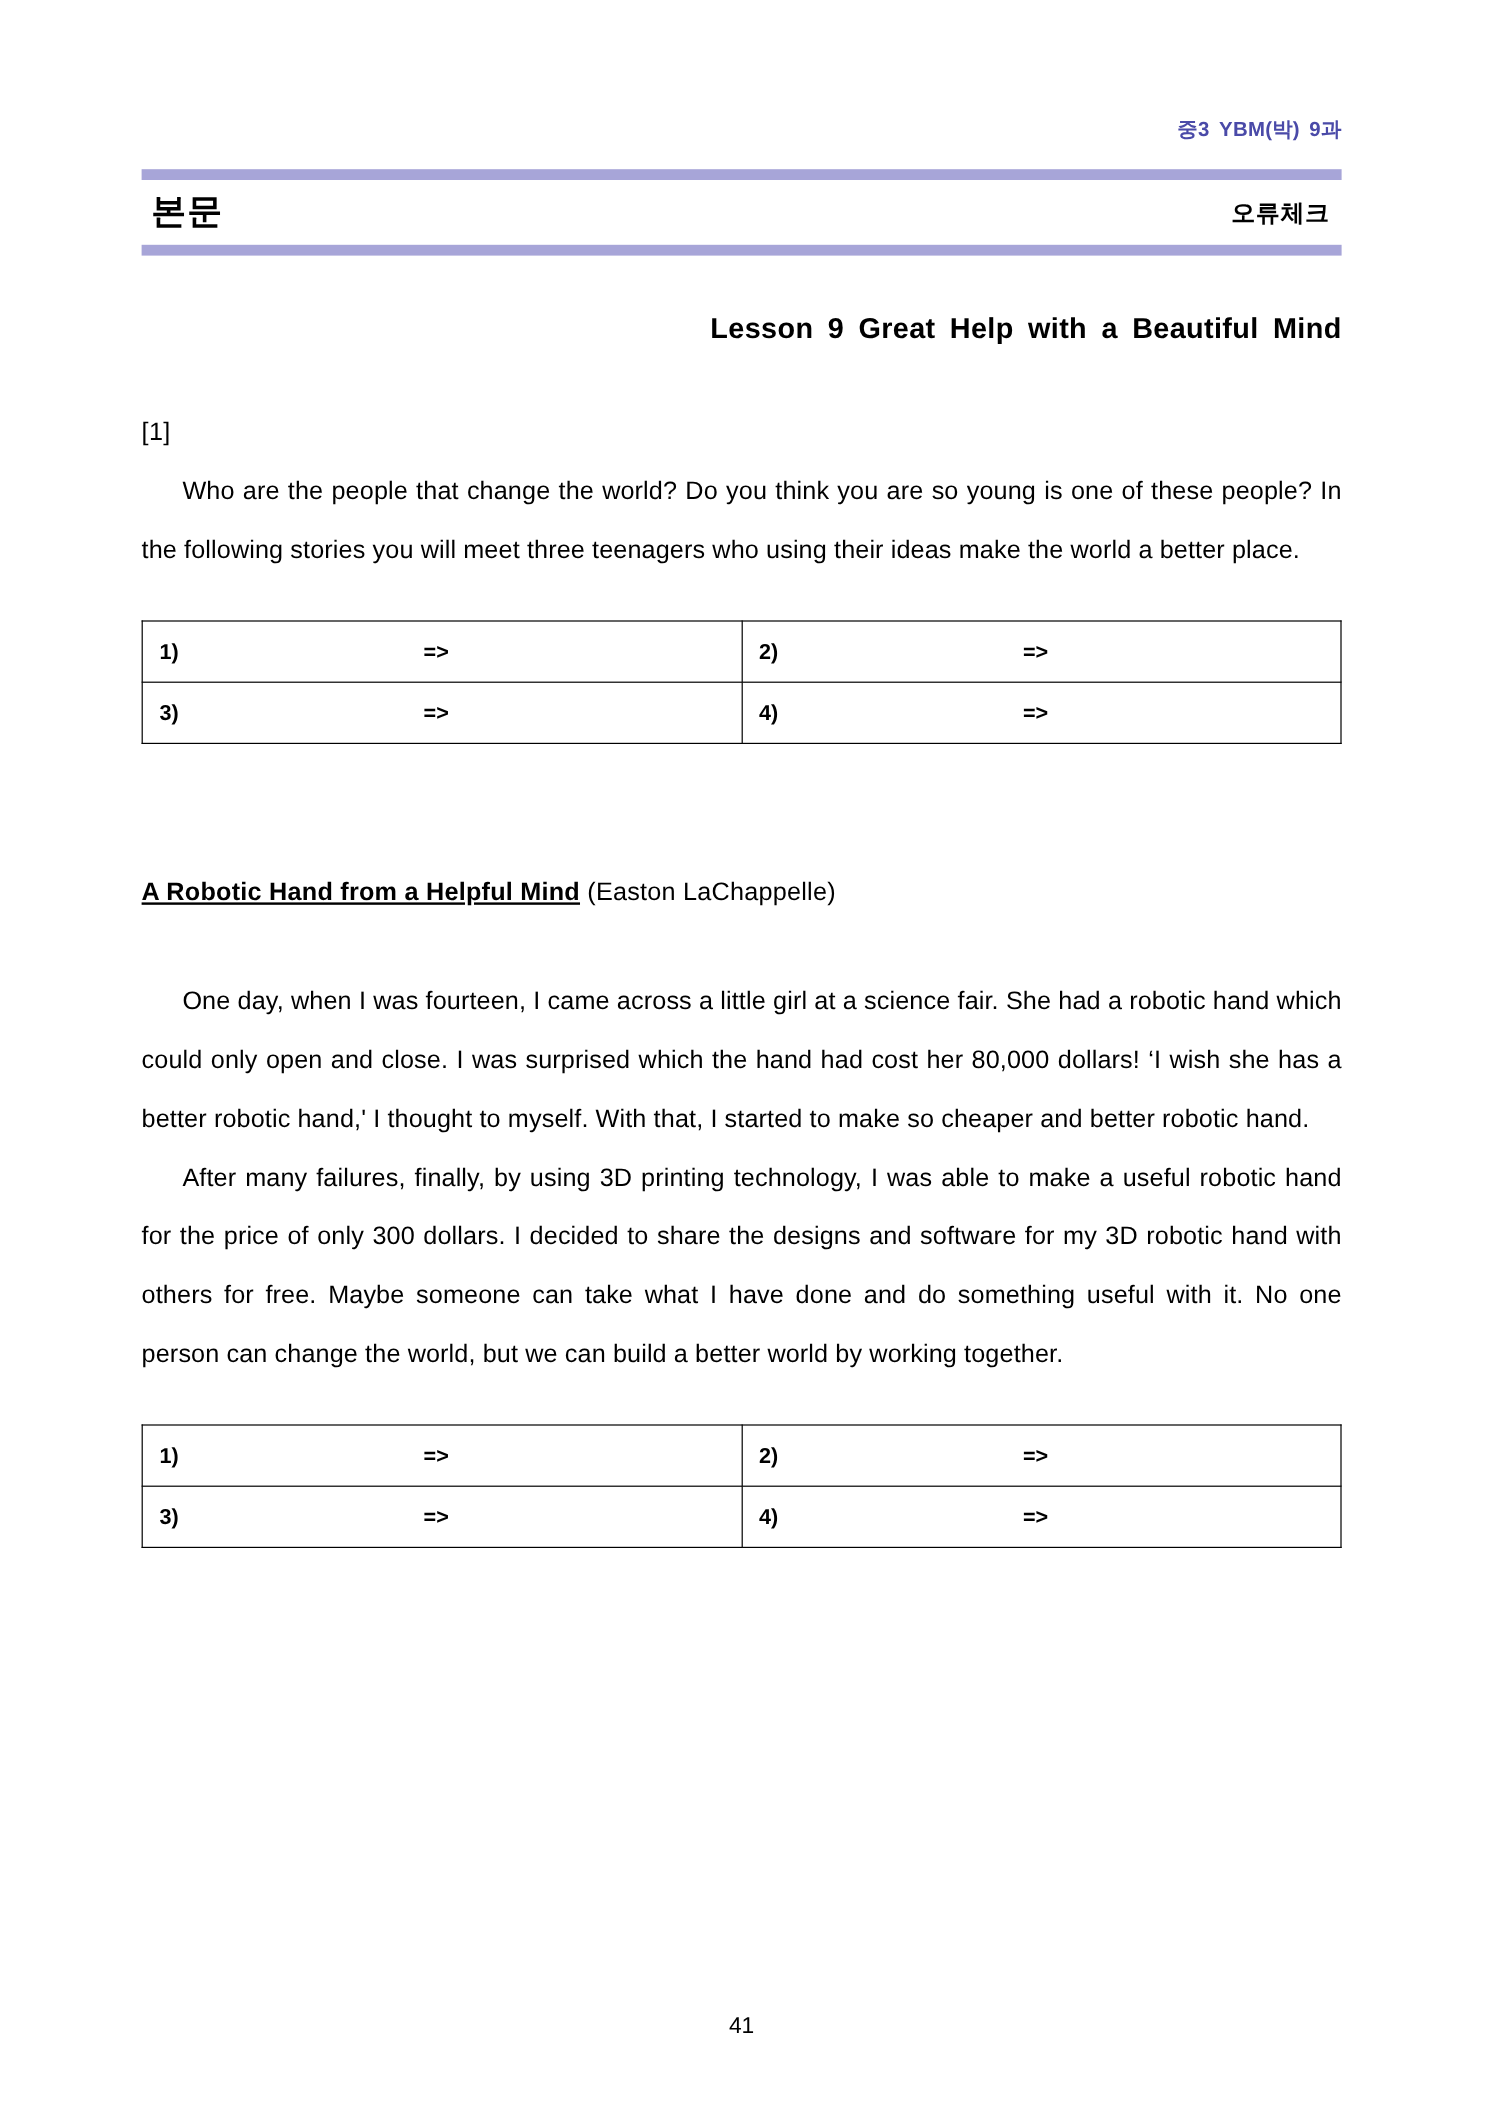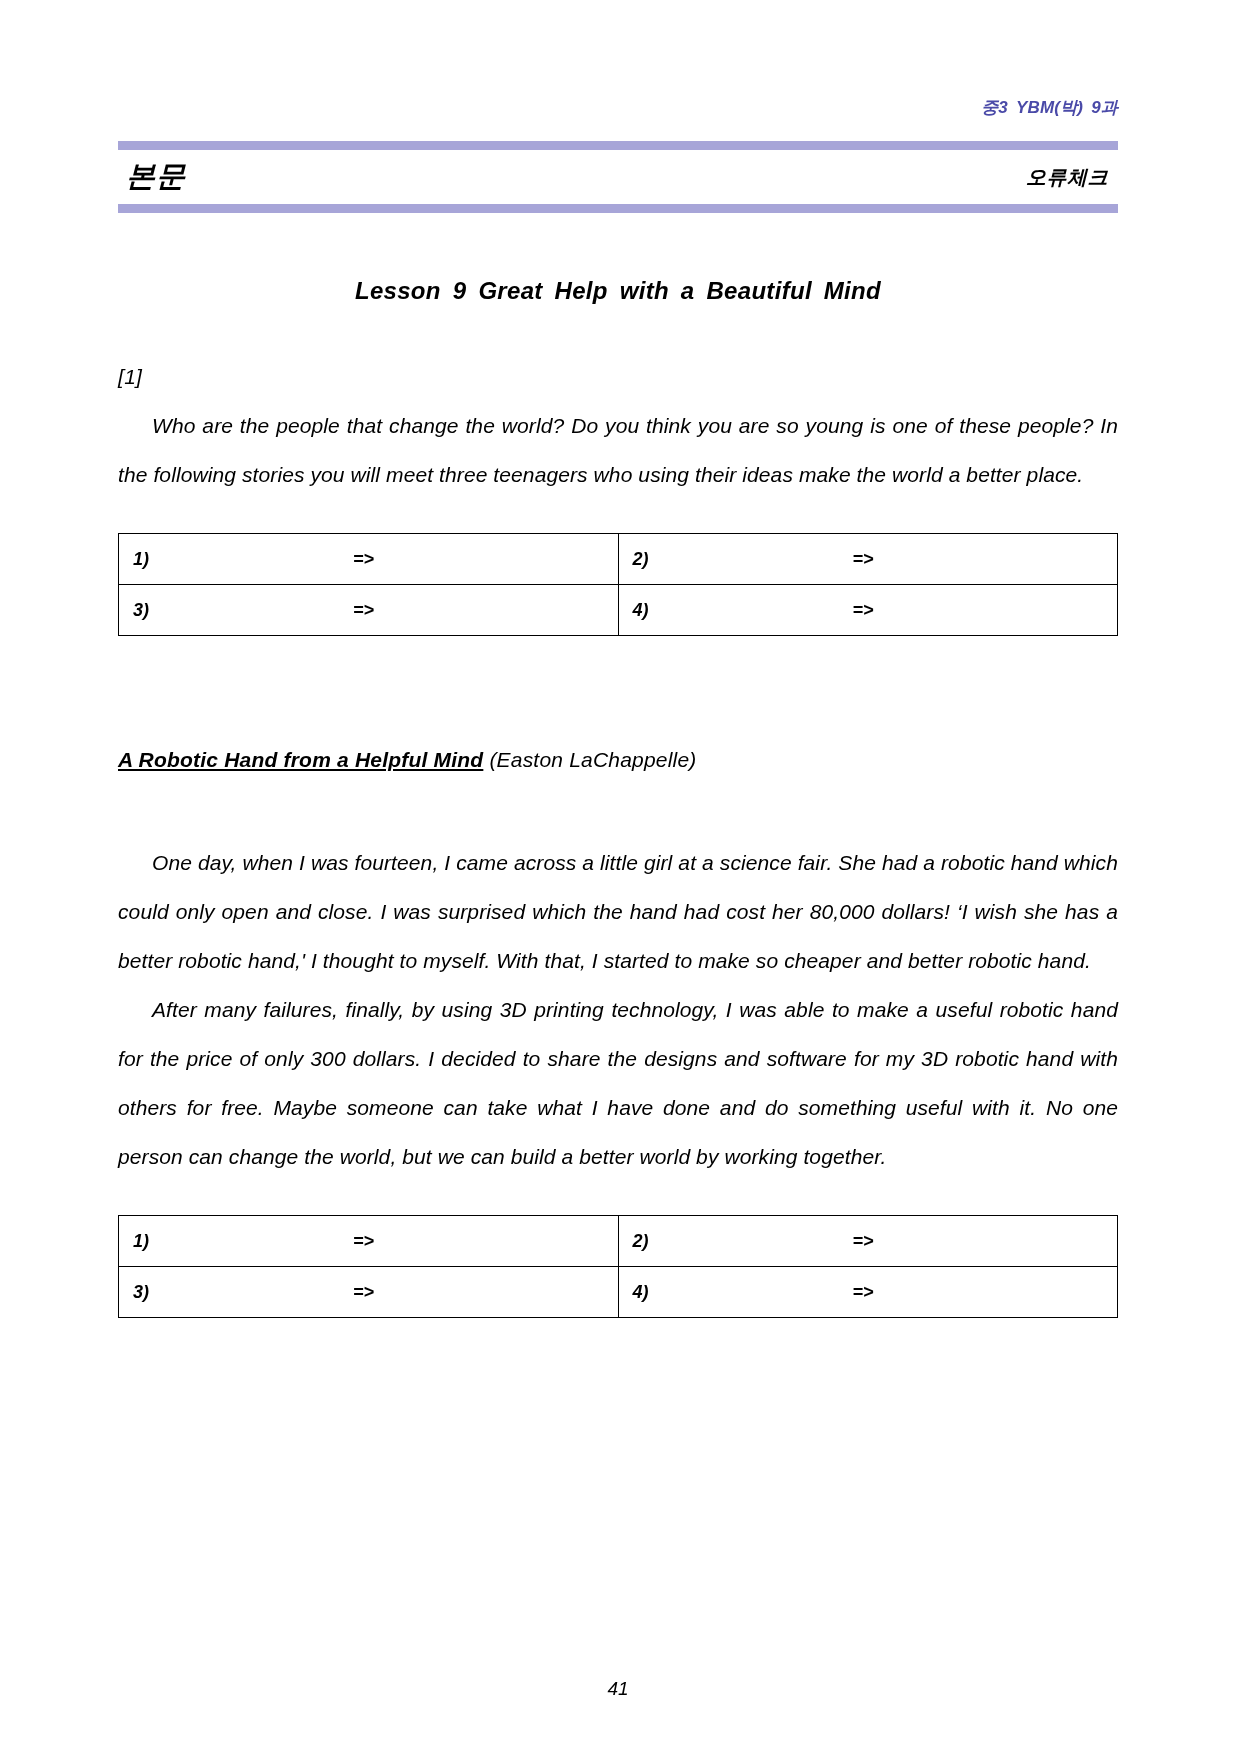--- a/index.html
+++ b/index.html
@@ -14,21 +14,20 @@
     color: #000000;
     position: relative;
     overflow: hidden;
   }
   .page {
     position: relative;
     width: 1236px;
     height: 1752px;
     box-sizing: border-box;
     padding: 0 118px;
-    font-style: italic;
   }
 
   
   .running-header {
     text-align: right;
     padding-top: 96px;
     font-size: 17px;
     font-weight: bold;
     color: #4a4aa8;
     letter-spacing: 0.2px;
@@ -62,24 +61,24 @@
     letter-spacing: 1px;
   }
   .band-right {
     font-size: 20px;
     font-weight: bold;
     letter-spacing: 0.5px;
   }
 
   
   .lesson-title {
-    text-align: center;
+    text-align: right;
     font-size: 24px;
     font-weight: bold;
-    margin-top: 64px;
+    margin-top: 48px;
     word-spacing: 5px;
     letter-spacing: 0.3px;
   }
 
   
   .para-marker {
     font-size: 21px;
     margin-top: 60px;
     margin-bottom: 0;
     letter-spacing: 0.3px;
@@ -126,21 +125,21 @@
 
   
   .gap-large {
     height: 112px;
   }
 
   
   .section-heading {
     font-size: 21px;
     margin-top: 0;
-    margin-bottom: 12px;
+    margin-bottom: 0;
     letter-spacing: 0.2px;
   }
   .section-heading .head-main {
     font-weight: bold;
     text-decoration: underline;
   }
   .section-heading .head-author {
     font-weight: normal;
   }
 

